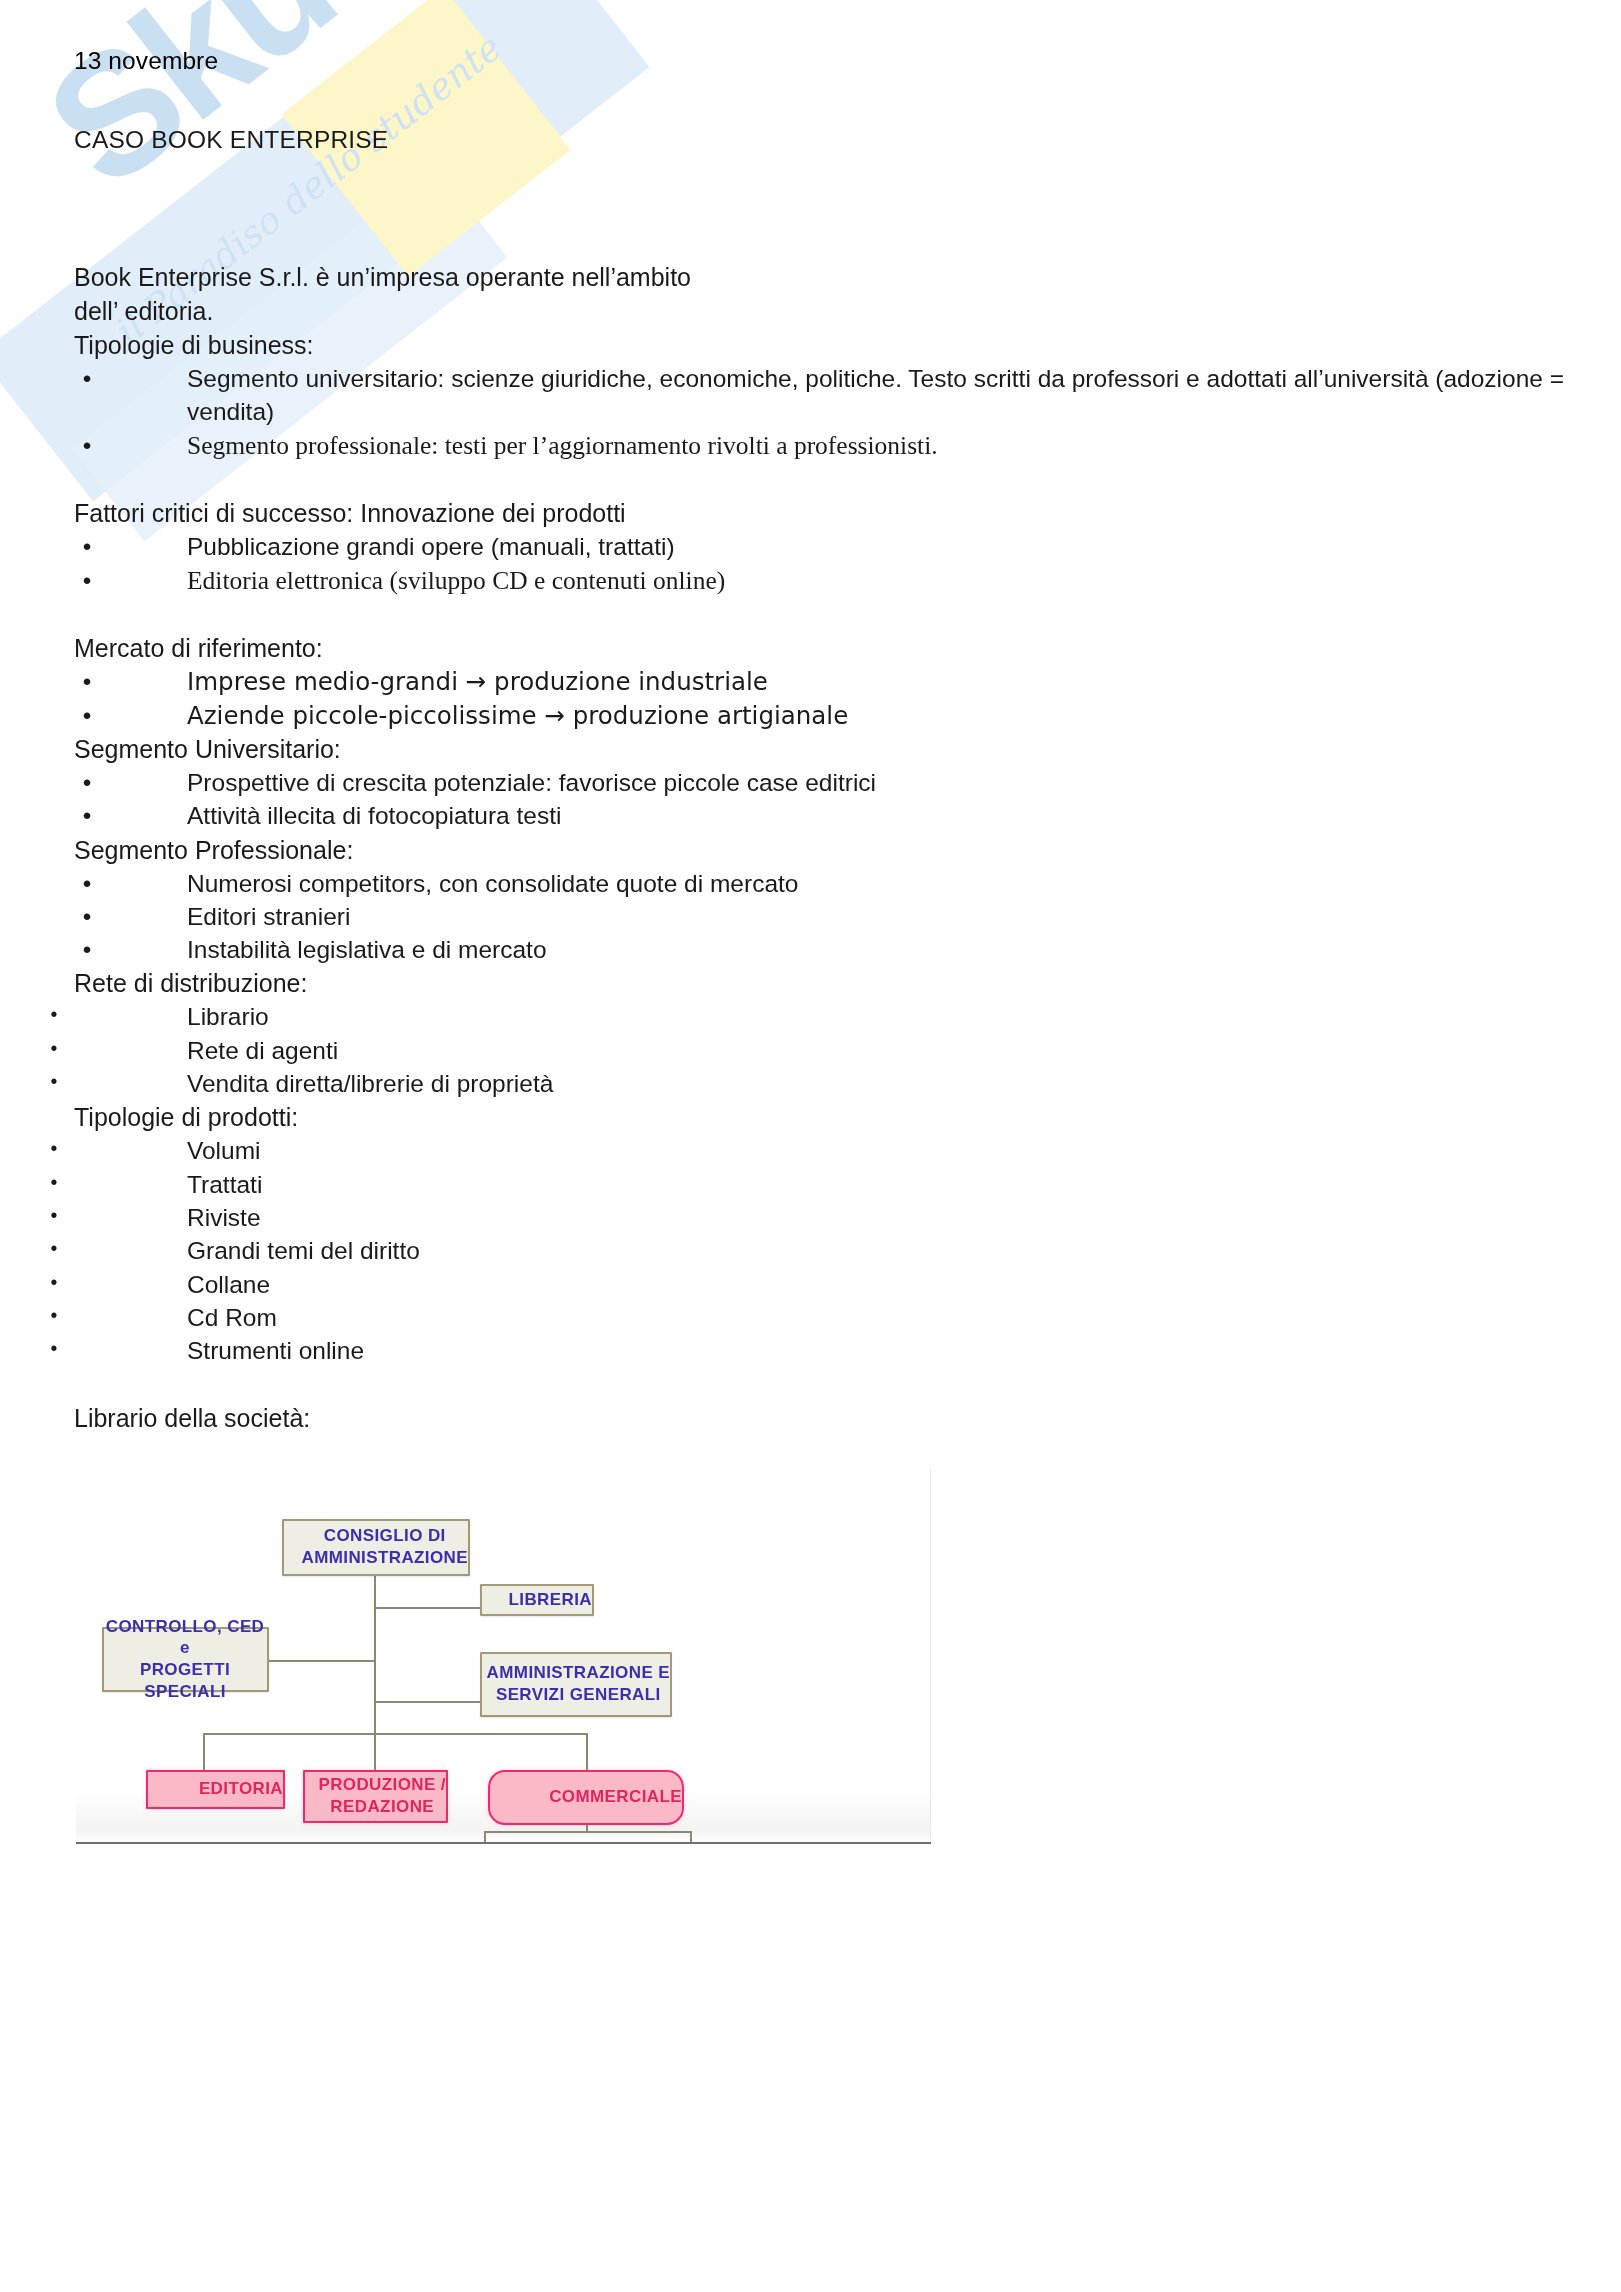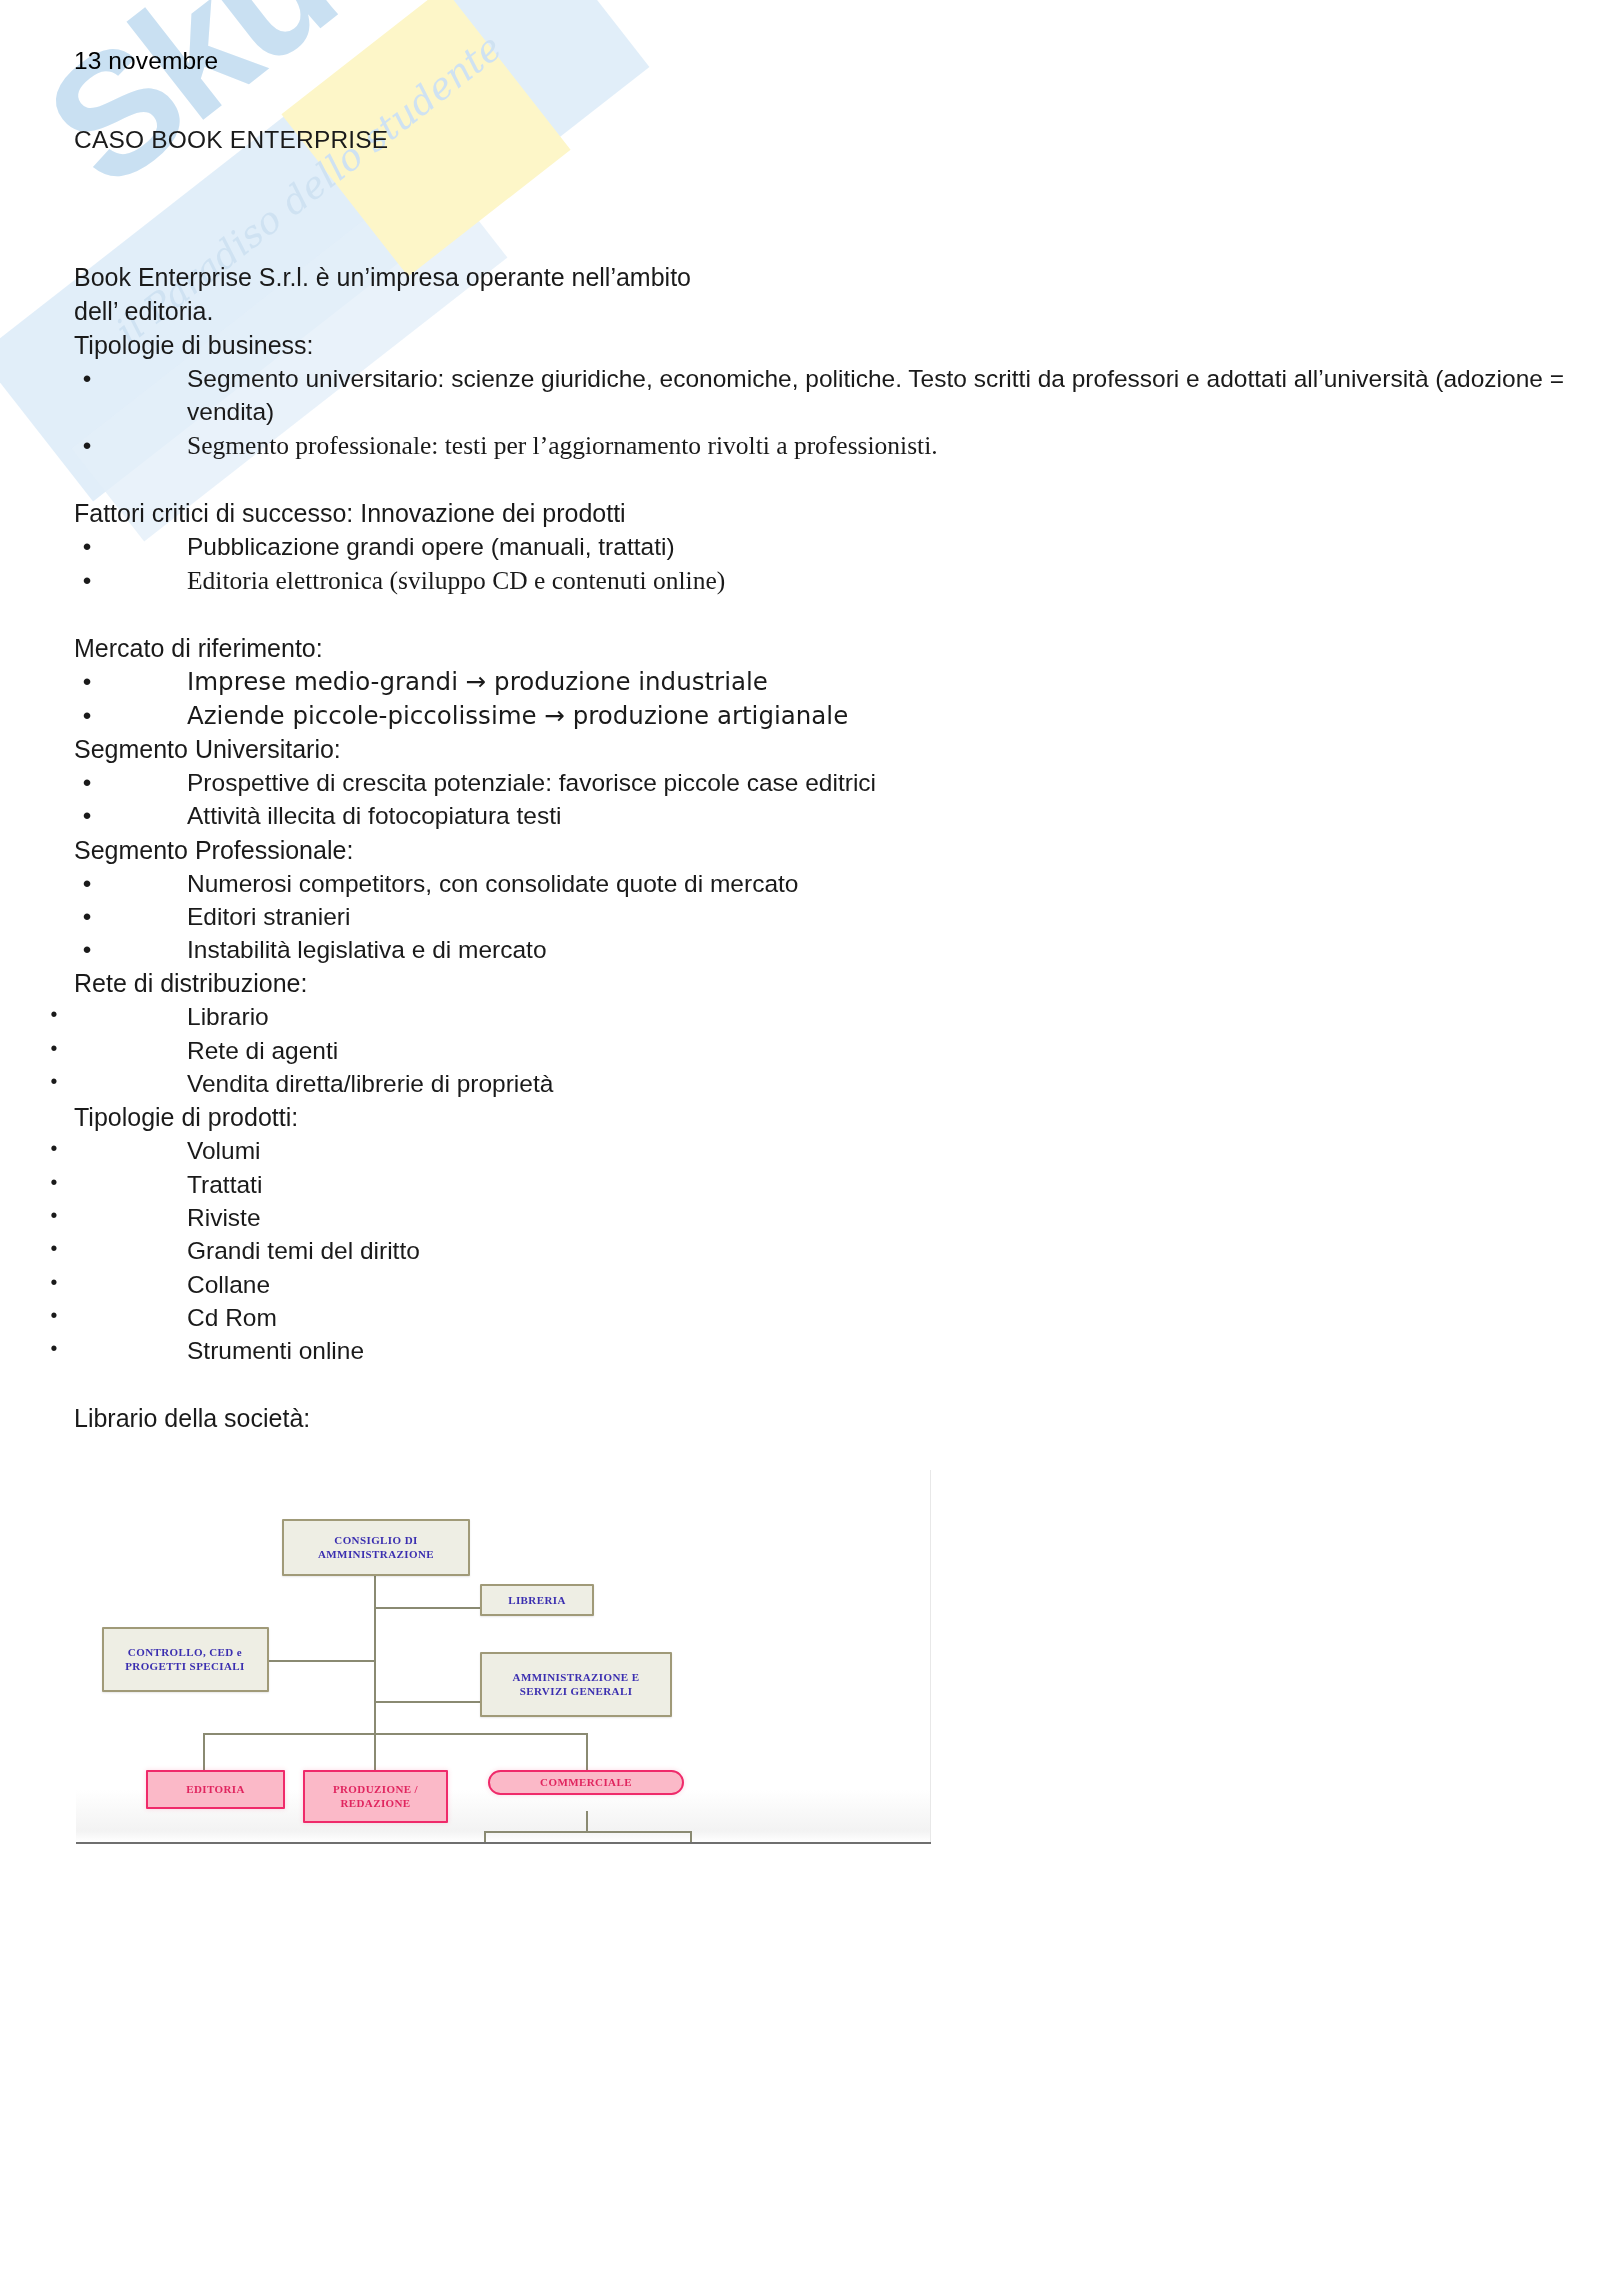--- a/index.html
+++ b/index.html
@@ -167,25 +167,25 @@
     position: absolute;
     right: 0; top: 0;
     width: 1px; height: 100%;
     background: #e8e8e8;
   }
   .node {
     position: absolute;
     box-sizing: border-box;
     display: flex;
     align-items: center;
-    justify-content: center;
+    justify-content: flex-end;
     text-align: center;
-    font-family: Liberation Serif, serif;
+    font-family: Liberation Sans, sans-serif;
     font-weight: bold;
-    font-size: 11px;
+    font-size: 17px;
     letter-spacing: 0.4px;
     line-height: 1.28;
     color: #3b2fb0;
     background: #eeeee4;
     border: 2px solid #a09a78;
     border-radius: 1px;
     box-shadow: 0 1px 2px rgba(0,0,0,.10);
     z-index: 3;
   }
   .node.pink {
@@ -311,19 +311,19 @@
 
     <div class="node pink" style="left:70px; top:300px; width:139px; height:39px;">
       <span style="white-space:pre-line">EDITORIA</span>
     </div>
 
     <div class="node pink" style="left:227px; top:300px; width:145px; height:53px;">
       <span style="white-space:pre-line">PRODUZIONE /
 REDAZIONE</span>
     </div>
 
-    <div class="node pink" style="left:412px; top:300px; width:196px; height:25px;border-radius:17px;">
+    <div class="node pink" style="left:412px; top:300px; width:196px; height:55px;border-radius:17px;">
       <span style="white-space:pre-line">COMMERCIALE</span>
     </div>
 
   </div>
 </div>
 
 
 </body></html>

